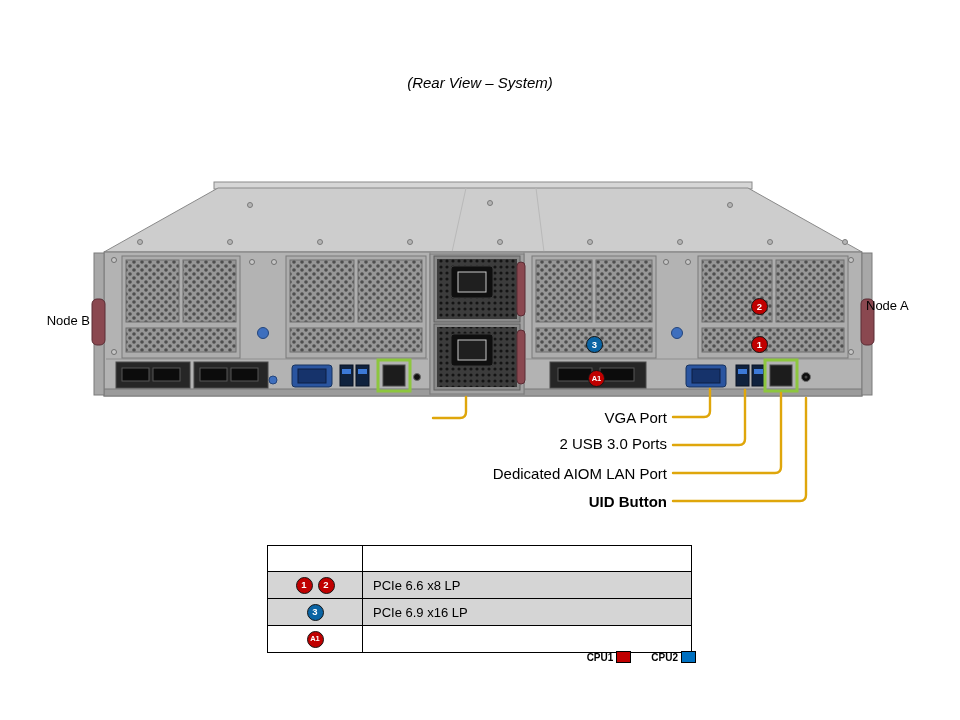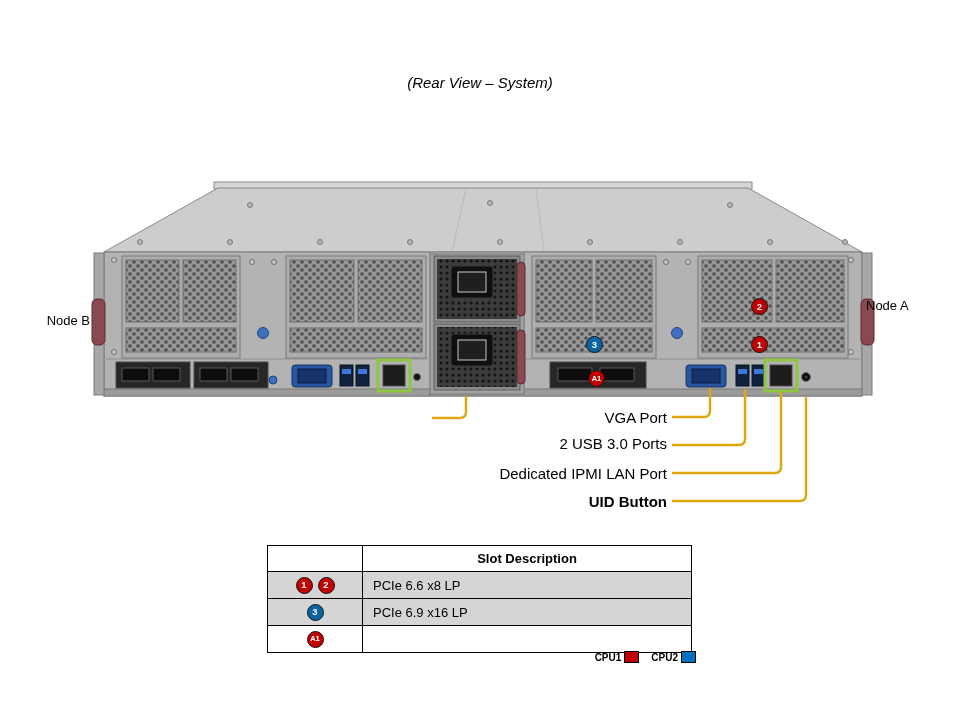--- a/index.html
+++ b/index.html
@@ -29,21 +29,21 @@
   .slot-table{position:absolute;left:267px;top:545px;width:425px;border:1px solid #000;
     font-size:13px;background:#fff;box-sizing:border-box;}
   .t-row{display:flex;height:26px;border-top:1px solid #000;}
   .t-header{height:25px;border-top:none;font-weight:bold;}
   .t-col1{width:95px;border-right:1px solid #000;display:flex;align-items:center;
     justify-content:center;gap:5px;box-sizing:border-box;}
   .t-col2{flex:1;display:flex;align-items:center;padding-left:10px;}
   .t-header .t-col2{justify-content:center;padding-left:0;}
   .shaded{background:#d5d5d5;}
   .legend{position:absolute;top:651px;right:264px;display:flex;align-items:center;
-    gap:12px;font-size:10px;font-weight:bold;}
+    gap:20px;font-size:10px;font-weight:bold;}
   .legend-item{display:flex;align-items:center;}
   .swatch{width:13px;height:10px;border:1px solid #000;margin-left:3px;}
 </style>
 </head>
 <body>
 
 <div class="stage">
 
   <div class="title">(Rear View – System)</div>
 
@@ -202,32 +202,31 @@
       <path d="M673 473 H775 Q781 473 781 467 V393" stroke="#DFA60B"></path>
       <path d="M673 501 H800 Q806 501 806 495 V398" stroke="#DFA60B"></path>
     </g>
   </svg>
 
   <div class="node-label" id="nodeB">Node B</div>
   <div class="node-label" id="nodeA">Node A</div>
 
   <div class="callout" id="co-vga">VGA Port</div>
   <div class="callout" id="co-usb">2 USB 3.0 Ports</div>
-  <div class="callout" id="co-ipmi">Dedicated IPMI LAN Port</div>
+  <div class="callout" id="co-ipmi">Dedicated AIOM LAN Port</div>
   <div class="callout" id="co-uid">UID Button</div>
 
   <div class="cbadge" id="badge2" style="background-color: rgb(192, 0, 0);">2</div>
   <div class="cbadge" id="badge3" style="background-color: rgb(10, 100, 164);">3</div>
   <div class="cbadge" id="badge1" style="background-color: rgb(192, 0, 0);">1</div>
   <div class="cbadge" id="badgeA1" style="background-color: rgb(192, 0, 0);">A1</div>
 
   <div class="slot-table">
     <div class="t-row t-header">
       <div class="t-col1"></div>
-      <div class="t-col2">Slot Description</div>
     </div>
     <div class="t-row shaded">
       <div class="t-col1">
         <span class="tbadge" style="background-color: rgb(192, 0, 0);">1</span>
         <span class="tbadge" style="background-color: rgb(192, 0, 0);">2</span>
       </div>
       <div class="t-col2">PCIe 6.6 x8 LP</div>
     </div>
     <div class="t-row shaded">
       <div class="t-col1">

